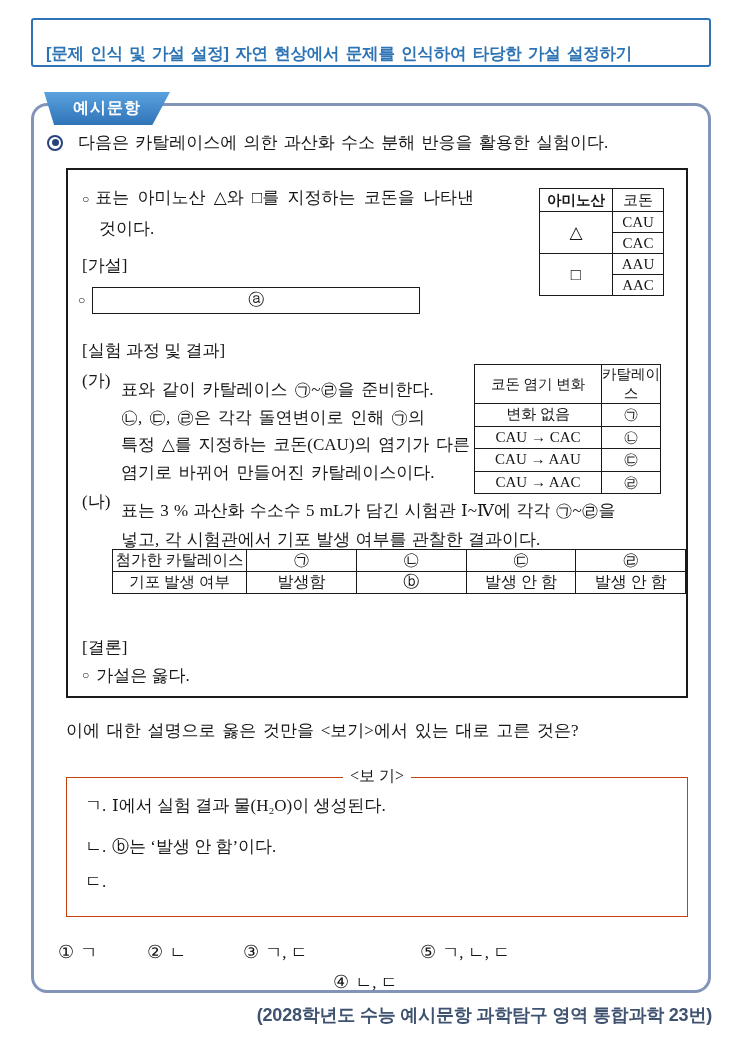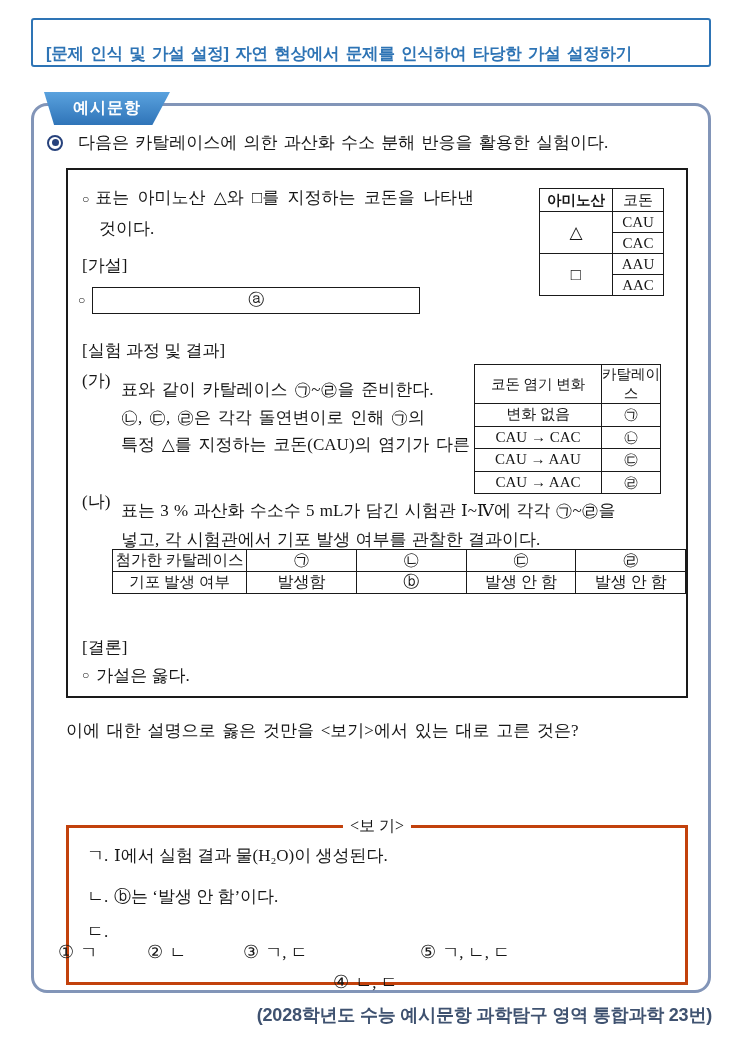--- a/index.html
+++ b/index.html
@@ -79,22 +79,22 @@
   .mut-table th.c1 { font-size:14.5px; }
   .mut-table .c2 { width:58px; font-size:14.5px; }
   .result-table { position:absolute; left:44px; top:379px; font-size:16px; }
   .result-table td, .result-table th { height:20px; }
   .result-table .rc0 { width:136px; font-size:15.5px; }
   .result-table .rc  { width:111px; }
   .concl-line { position:absolute; left:14px; top:494px; display:flex; align-items:center; gap:7px; }
   
   .prompt { position:absolute; left:66px; top:719px; font-size:17px; word-spacing:2.5px; }
   .bogi-box {
-    position:absolute; left:66px; top:777px; width:622px; height:160px;
-    border:3px solid #c2410c; box-sizing:border-box;margin-top:48px;
+    position:absolute; left:66px; top:777px; width:622px; height:140px;
+    border:1px solid #c2410c; box-sizing:border-box;
   }
   .bogi-title {
     position:absolute; top:-12px; left:50%; transform:translateX(-50%);
     background:#fff; padding:0 7px; font-size:16px; white-space:nowrap;
   }
   .bogi-item { position:absolute; left:18px; padding-left:27px; width:572px; line-height:27.5px; font-size:17px; box-sizing:border-box; }
   .bogi-item .bogi-label { position:absolute; left:0; top:0; }
   .bogi-item.i0 { top:14px; }
   .bogi-item.i1 { top:55px; }
   .bogi-item.i2 { top:90px; }
@@ -169,20 +169,21 @@
     </div>
 
     <div class="heading" style="top:169px;">[실험 과정 및 결과]</div>
 
     <div class="step step-ga">
       <span class="step-label">(가)</span>
       <div class="lines">
         <div>표와 같이 카탈레이스 ㉠~㉣을 준비한다.</div>
         <div>㉡, ㉢, ㉣은 각각 돌연변이로 인해 ㉠의</div>
         <div>특정 △를 지정하는 코돈(CAU)의 염기가 다른</div>
+        <div>염기로 바뀌어 만들어진 카탈레이스이다.</div>
       </div>
     </div>
 
     <table class="sheet mut-table">
       <tbody>
           <tr>
         <th class="c1">코돈 염기 변화</th>
         <th class="c2">카탈레이스</th>
       </tr>
       <tr>

